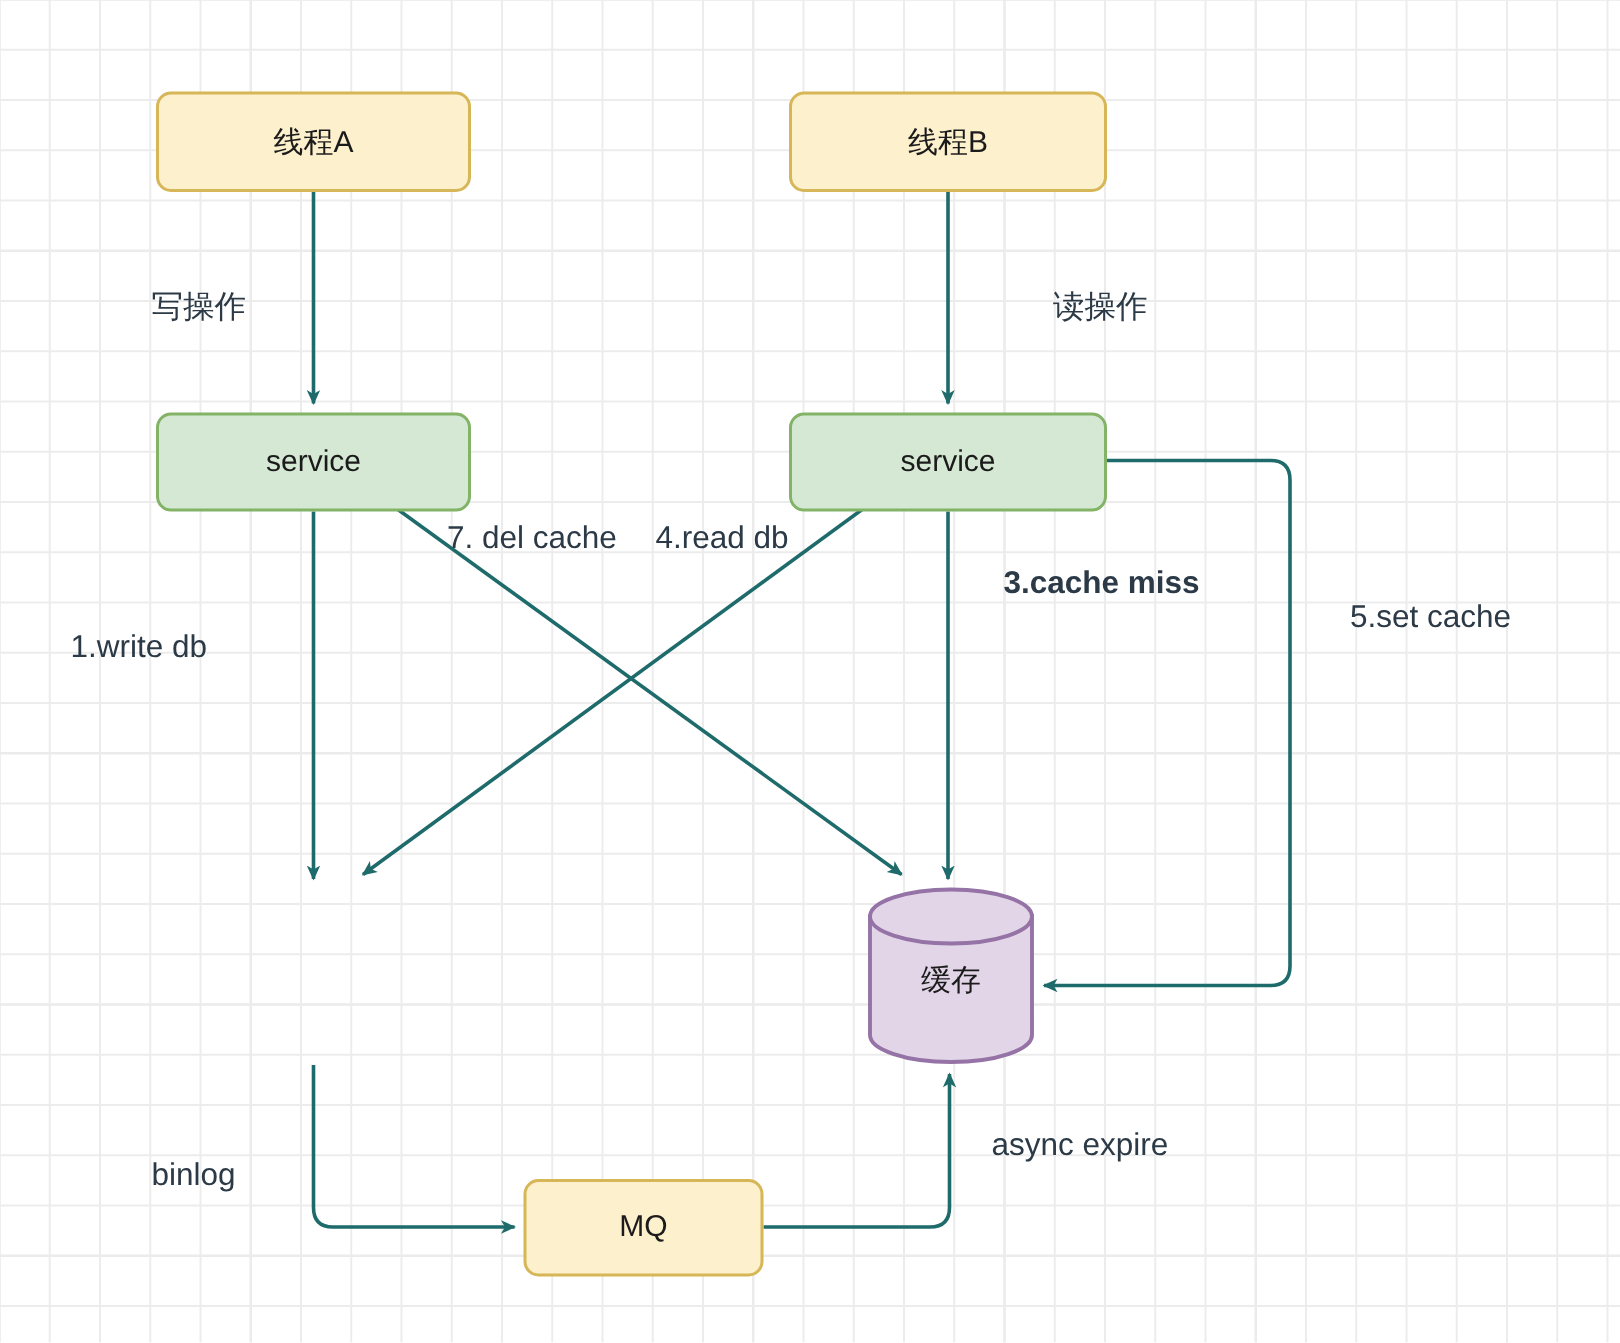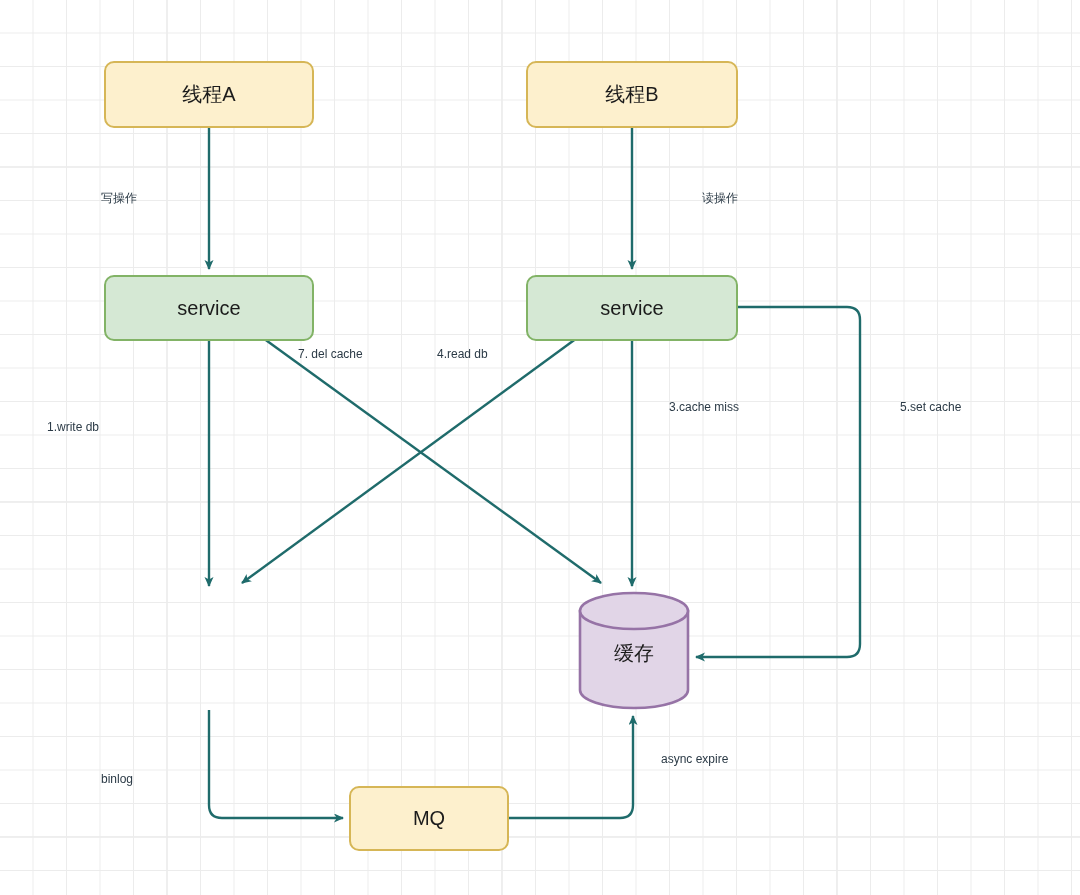--- a/index.html
+++ b/index.html
@@ -62,21 +62,21 @@
   }
   .cyl-svg {
     position: absolute;
     left: 0; top: 0;
     width: 100%;
     height: 100%;
     z-index: -1;
   }
   .edge-label {
     position: absolute;
-    font-size: 12px;
+    font-size: 21px;
     color: #2b3a46;
     white-space: nowrap;
     z-index: 4;
   }
 </style>
 </head>
 <body>
 
 <div id="canvas">
 
@@ -138,21 +138,21 @@
   <div class="edge-label" style="left:101px; top:190px;">写操作</div>
 
   <div class="edge-label" style="left:702px; top:190px;">读操作</div>
 
   <div class="edge-label" style="left:298px; top:347px;">7. del cache</div>
 
   <div class="edge-label" style="left:437px; top:347px;">4.read db</div>
 
   <div class="edge-label" style="left:47px; top:400px;margin-top:20px;">1.write db</div>
 
-  <div class="edge-label" style="left:669px; top:400px;">3.cache miss</div>
+  <div class="edge-label" style="left:669px; top:377px;font-weight:bold;">3.cache miss</div>
 
   <div class="edge-label" style="left:900px; top:400px;">5.set cache</div>
 
   <div class="edge-label" style="left:101px; top:772px;">binlog</div>
 
   <div class="edge-label" style="left:661px; top:752px;">async expire</div>
 
 </div>
 
 </body></html>

